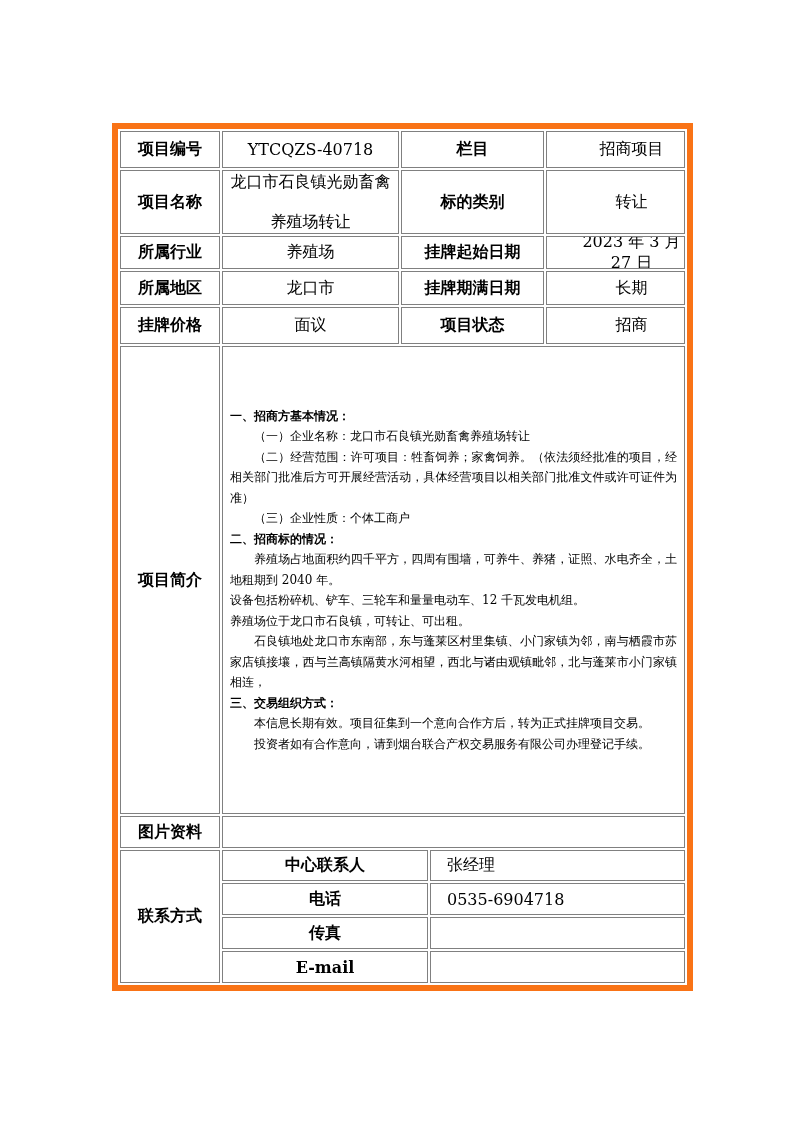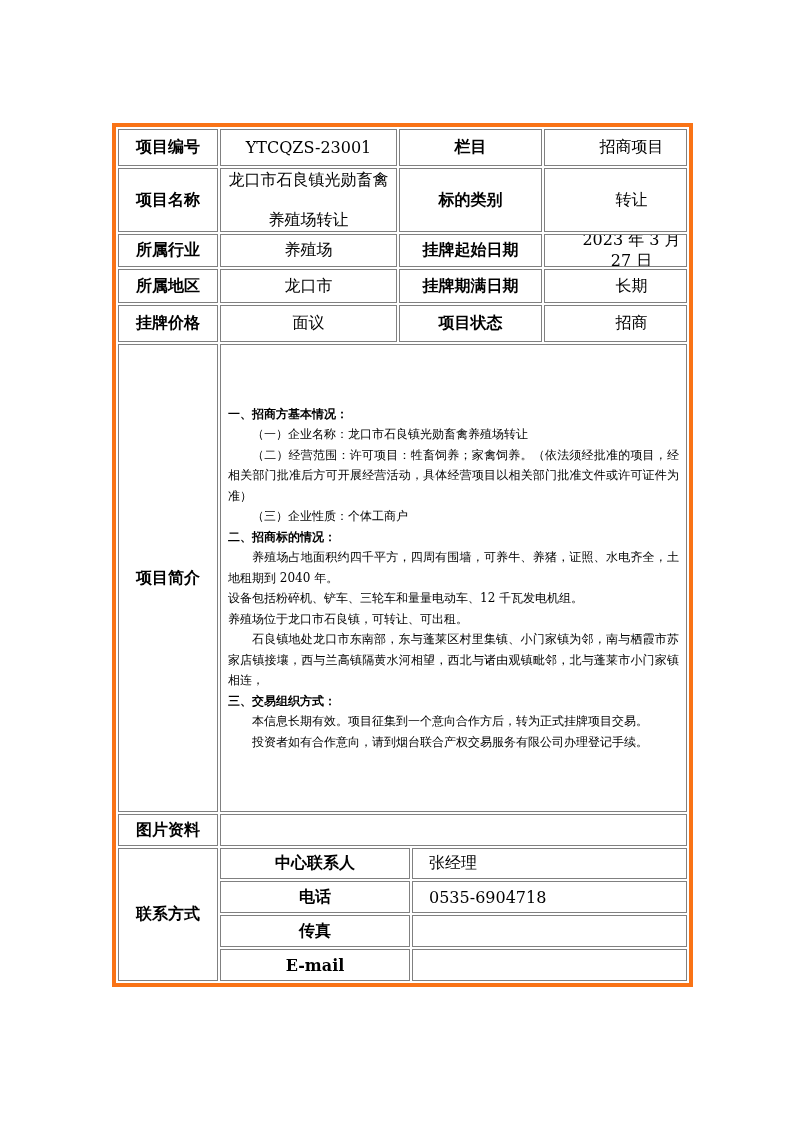--- a/index.html
+++ b/index.html
@@ -8,21 +8,21 @@
     width: 793px; height: 1122px;
     position: relative;
     font-family: "DejaVu Serif", "Liberation Serif", serif;
     color: #000000;
     font-size: 16px;
   }
   .proj-table {
     position: absolute;
     left: 112px; top: 123px;
     width: 581px;
-    border: 4px solid #f97316;
+    border: 6px solid #f97316;
     padding: 2px;
     display: flex;
     flex-direction: column;
     gap: 2px;
     background: #ffffff;
   }
   .row { display: flex; gap: 2px; }
   .cell {
     border: 1px solid #808080;
     background: #ffffff;
@@ -71,34 +71,34 @@
     flex: 1;
     display: flex;
     flex-direction: column;
     gap: 2px;
   }
   .contact-sub .subrow:nth-child(1) { height: 31px; }
   .contact-sub .subrow:nth-child(2) { height: 32px; }
   .contact-sub .subrow:nth-child(3) { height: 32px; }
   .contact-sub .subrow:nth-child(4) { height: 32px; }
   .subrow { display: flex; gap: 2px; }
-  .sublabel { width: 190px; flex: none; }
+  .sublabel { width: 206px; flex: none; }
   .subvalue { flex: 1; justify-content: flex-start; padding-left: 16px; text-align: left; }
 </style>
 </head>
 <body>
 
 <div class="proj-table">
 
   <div class="grid-rows">
     
   <div class="row info-row">
       <div class="cell c1 label">项目编号</div>
       <div class="cell c2 value">
-          <span>YTCQZS-23001</span>
+          <span>YTCQZS-40718</span>
         </div>
       <div class="cell c3 label">栏目</div>
       <div class="cell c4 value">
           <span>招商项目</span>
         </div>
     </div><div class="row info-row">
       <div class="cell c1 label">项目名称</div>
       <div class="cell c2 value">
           <span>龙口市石良镇光勋畜禽养殖场转让</span>
         </div>

